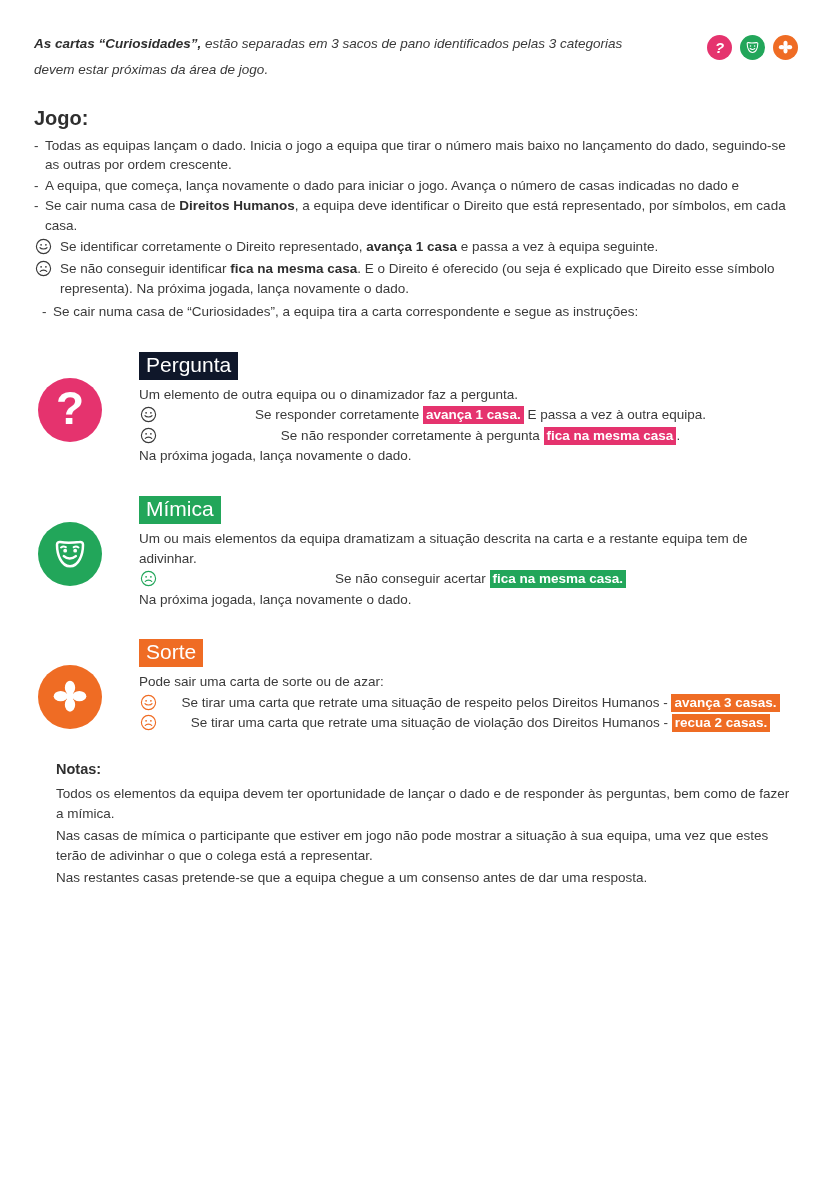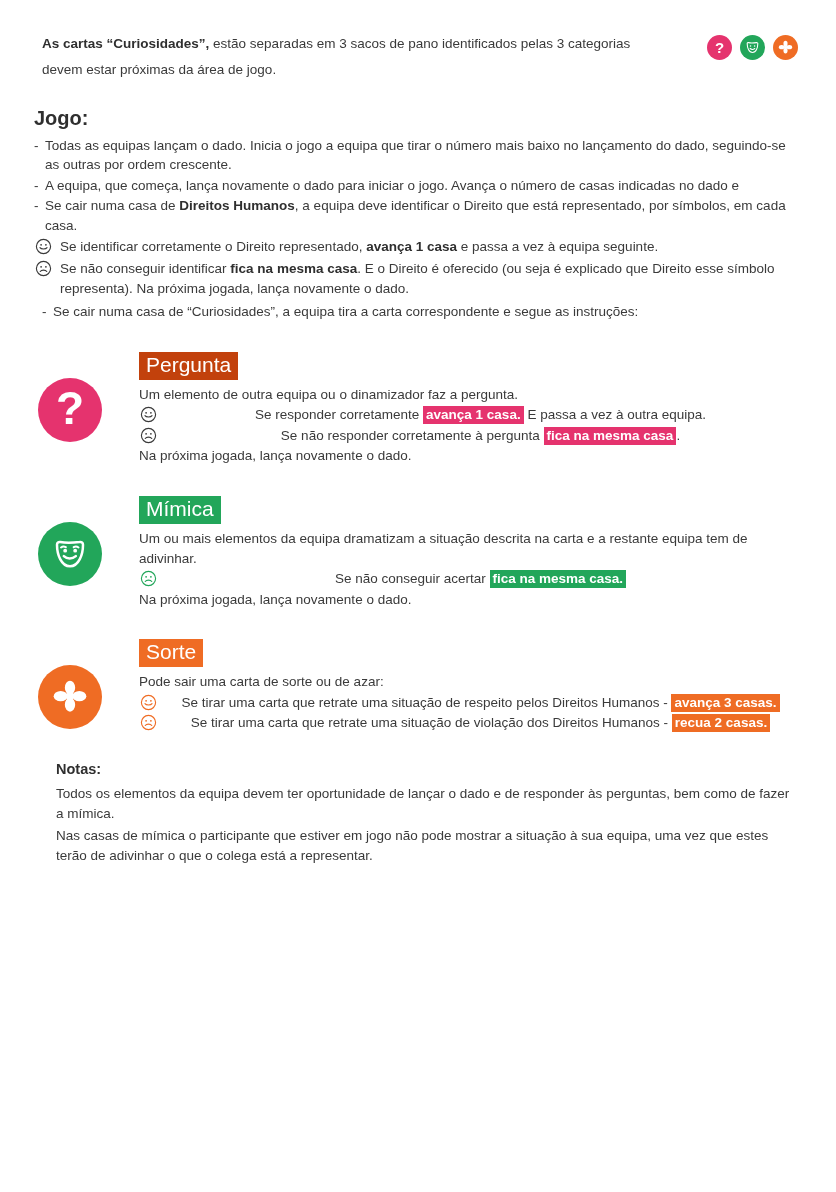--- a/index.html
+++ b/index.html
@@ -17,21 +17,21 @@
     position: relative;
   }
   .page {
     position: relative;
     width: 836px;
     min-height: 1192px;
     padding: 34px 38px 20px 34px;
     box-sizing: border-box;
   }
   .b { font-weight: bold; color: #2f2f2f; }
-  .intro { margin: 0 0 0 8px; }
+  .intro { margin: 0 0 0 0; font-style: italic; }
   .intro-row {
     display: flex;
     align-items: flex-start;
     gap: 6px;
   }
   .intro-text { flex: 1 1 auto; }
   .intro-badges {
     display: flex;
     gap: 8px;
     align-items: center;
@@ -113,21 +113,21 @@
   }
 
   .card-title {
     display: inline-block;
     color: #ffffff;
     font-size: 21px;
     line-height: 1.05;
     padding: 2px 7px 4px 7px;
     margin-bottom: 5px;
   }
-  .card-title.pink   { background: #c2410c; }
+  .card-title.pink   { background: #0f172a; }
   .card-title.green  { background: #22a65a; }
   .card-title.orange { background: #ef6c24; text-align: center; }
 
   .card-line {
     position: relative;
     padding-left: 0;
     margin-bottom: 1px;
   }
   .card-line.face {
     padding-left: 24px;
@@ -350,15 +350,16 @@
         </svg>
       </span>
       <span>Se tirar uma carta que retrate uma situação de violação dos Direitos Humanos - </span><mark class="orange">recua 2 casas.</mark><span></span>
     </div>
   </div>
 
   <div class="notes">
     <h3>Notas:</h3>
     <p>Todos os elementos da equipa devem ter oportunidade de lançar o dado e de responder às perguntas, bem como de fazer a mímica.</p>
     <p>Nas casas de mímica o participante que estiver em jogo não pode mostrar a situação à sua equipa, uma vez que estes terão de adivinhar o que o colega está a representar.</p>
+    <p>Nas restantes casas pretende-se que a equipa chegue a um consenso antes de dar uma resposta.</p>
   </div>
 
 </div>
 
 </body></html>

